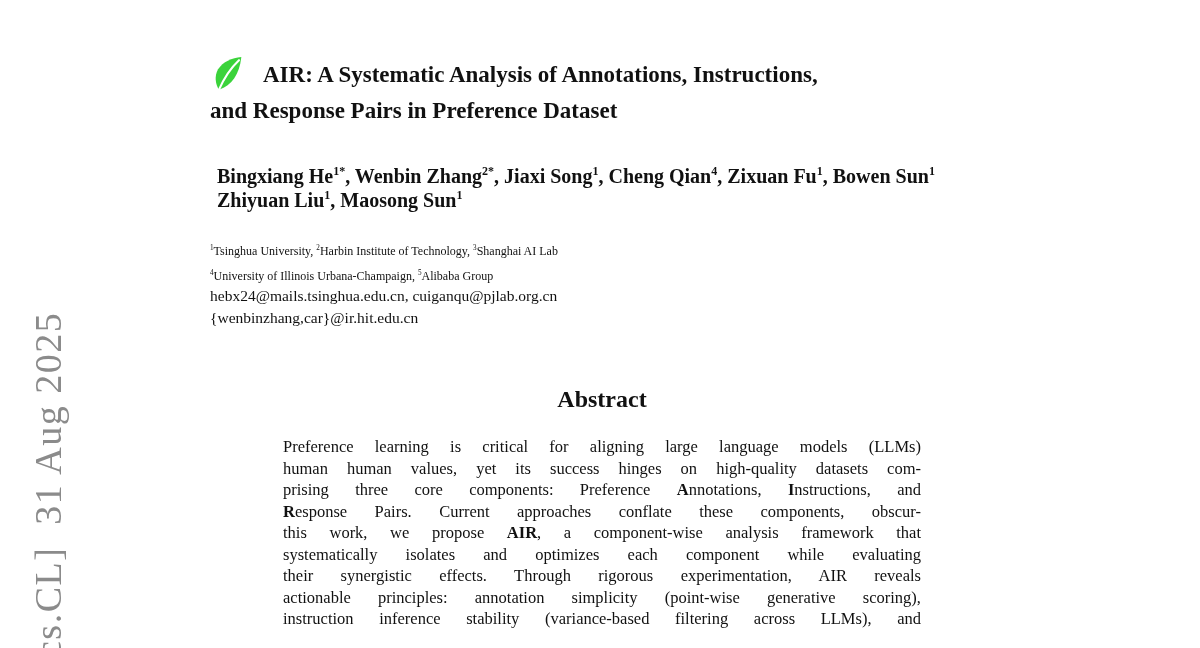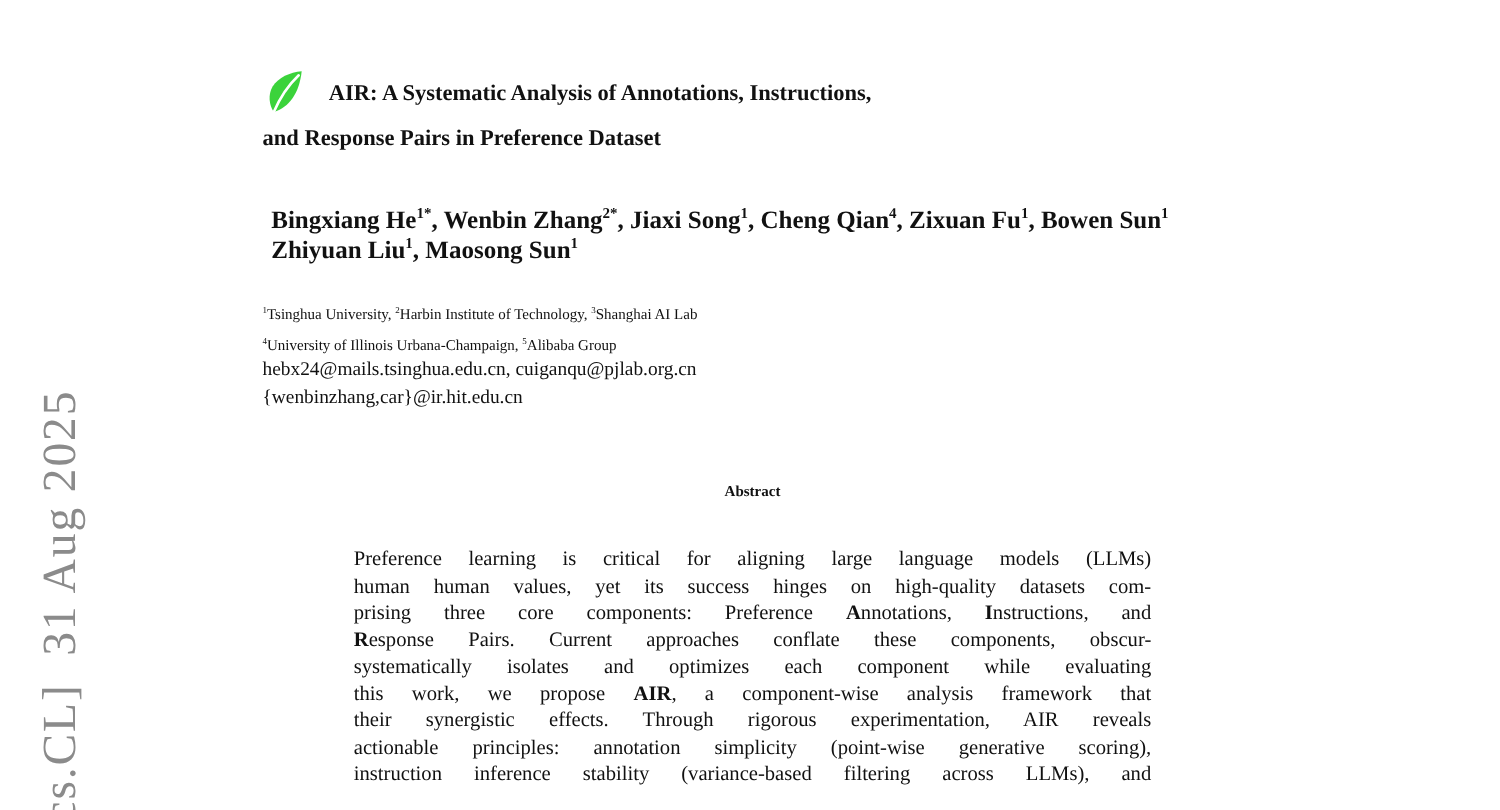--- a/index.html
+++ b/index.html
@@ -26,21 +26,21 @@
     font-family: "Liberation Serif", "DejaVu Serif", serif;
   }
 
   
   .title-block {
     position: absolute;
     left: 210px;
     top: 55px;
     width: 810px;
     font-weight: bold;
-    font-size: 18px;
+    font-size: 23px;
     line-height: 35px;
   }
   .title-line1 { display: flex; align-items: center; gap: 15px; }
   .leaf { width: 38px; height: 38px; flex: 0 0 auto; display: inline-block; }
   .leaf svg { width: 38px; height: 38px; display: block; }
 
   
   .authors {
     position: absolute;
     left: 217px;
@@ -73,21 +73,21 @@
   sup { font-size: 60%; line-height: 0; }
 
   
   .abstract-heading {
     position: absolute;
     left: 283px;
     top: 386px;
     width: 638px;
     text-align: center;
     font-weight: bold;
-    font-size: 12px;
+    font-size: 24px;
   }
   .abstract-body {
     position: absolute;
     left: 283px;
     top: 436px;
     width: 638px;
     font-size: 16.5px;
     line-height: 21.5px;
   }
   .abs-line {
@@ -132,20 +132,20 @@
     <div>{wenbinzhang,car}@ir.hit.edu.cn</div>
   </div>
 
   <div class="abstract-heading">Abstract</div>
 
   <div class="abstract-body">
     <div class="abs-line">Preference learning is critical for aligning large language models (LLMs)</div>
     <div class="abs-line">human human values, yet its success hinges on high-quality datasets com-</div>
     <div class="abs-line">prising three core components: Preference <b>A</b>nnotations, <b>I</b>nstructions, and</div>
     <div class="abs-line"><b>R</b>esponse Pairs. Current approaches conflate these components, obscur-</div>
+    <div class="abs-line">this work, we propose <b>AIR</b>, a component-wise analysis framework that</div>
     <div class="abs-line">systematically isolates and optimizes each component while evaluating</div>
-    <div class="abs-line">this work, we propose <b>AIR</b>, a component-wise analysis framework that</div>
     <div class="abs-line">their synergistic effects. Through rigorous experimentation, AIR reveals</div>
     <div class="abs-line">actionable principles: annotation simplicity (point-wise generative scoring),</div>
     <div class="abs-line">instruction inference stability (variance-based filtering across LLMs), and</div>
   </div>
 
 </div>
 
 </body></html>

